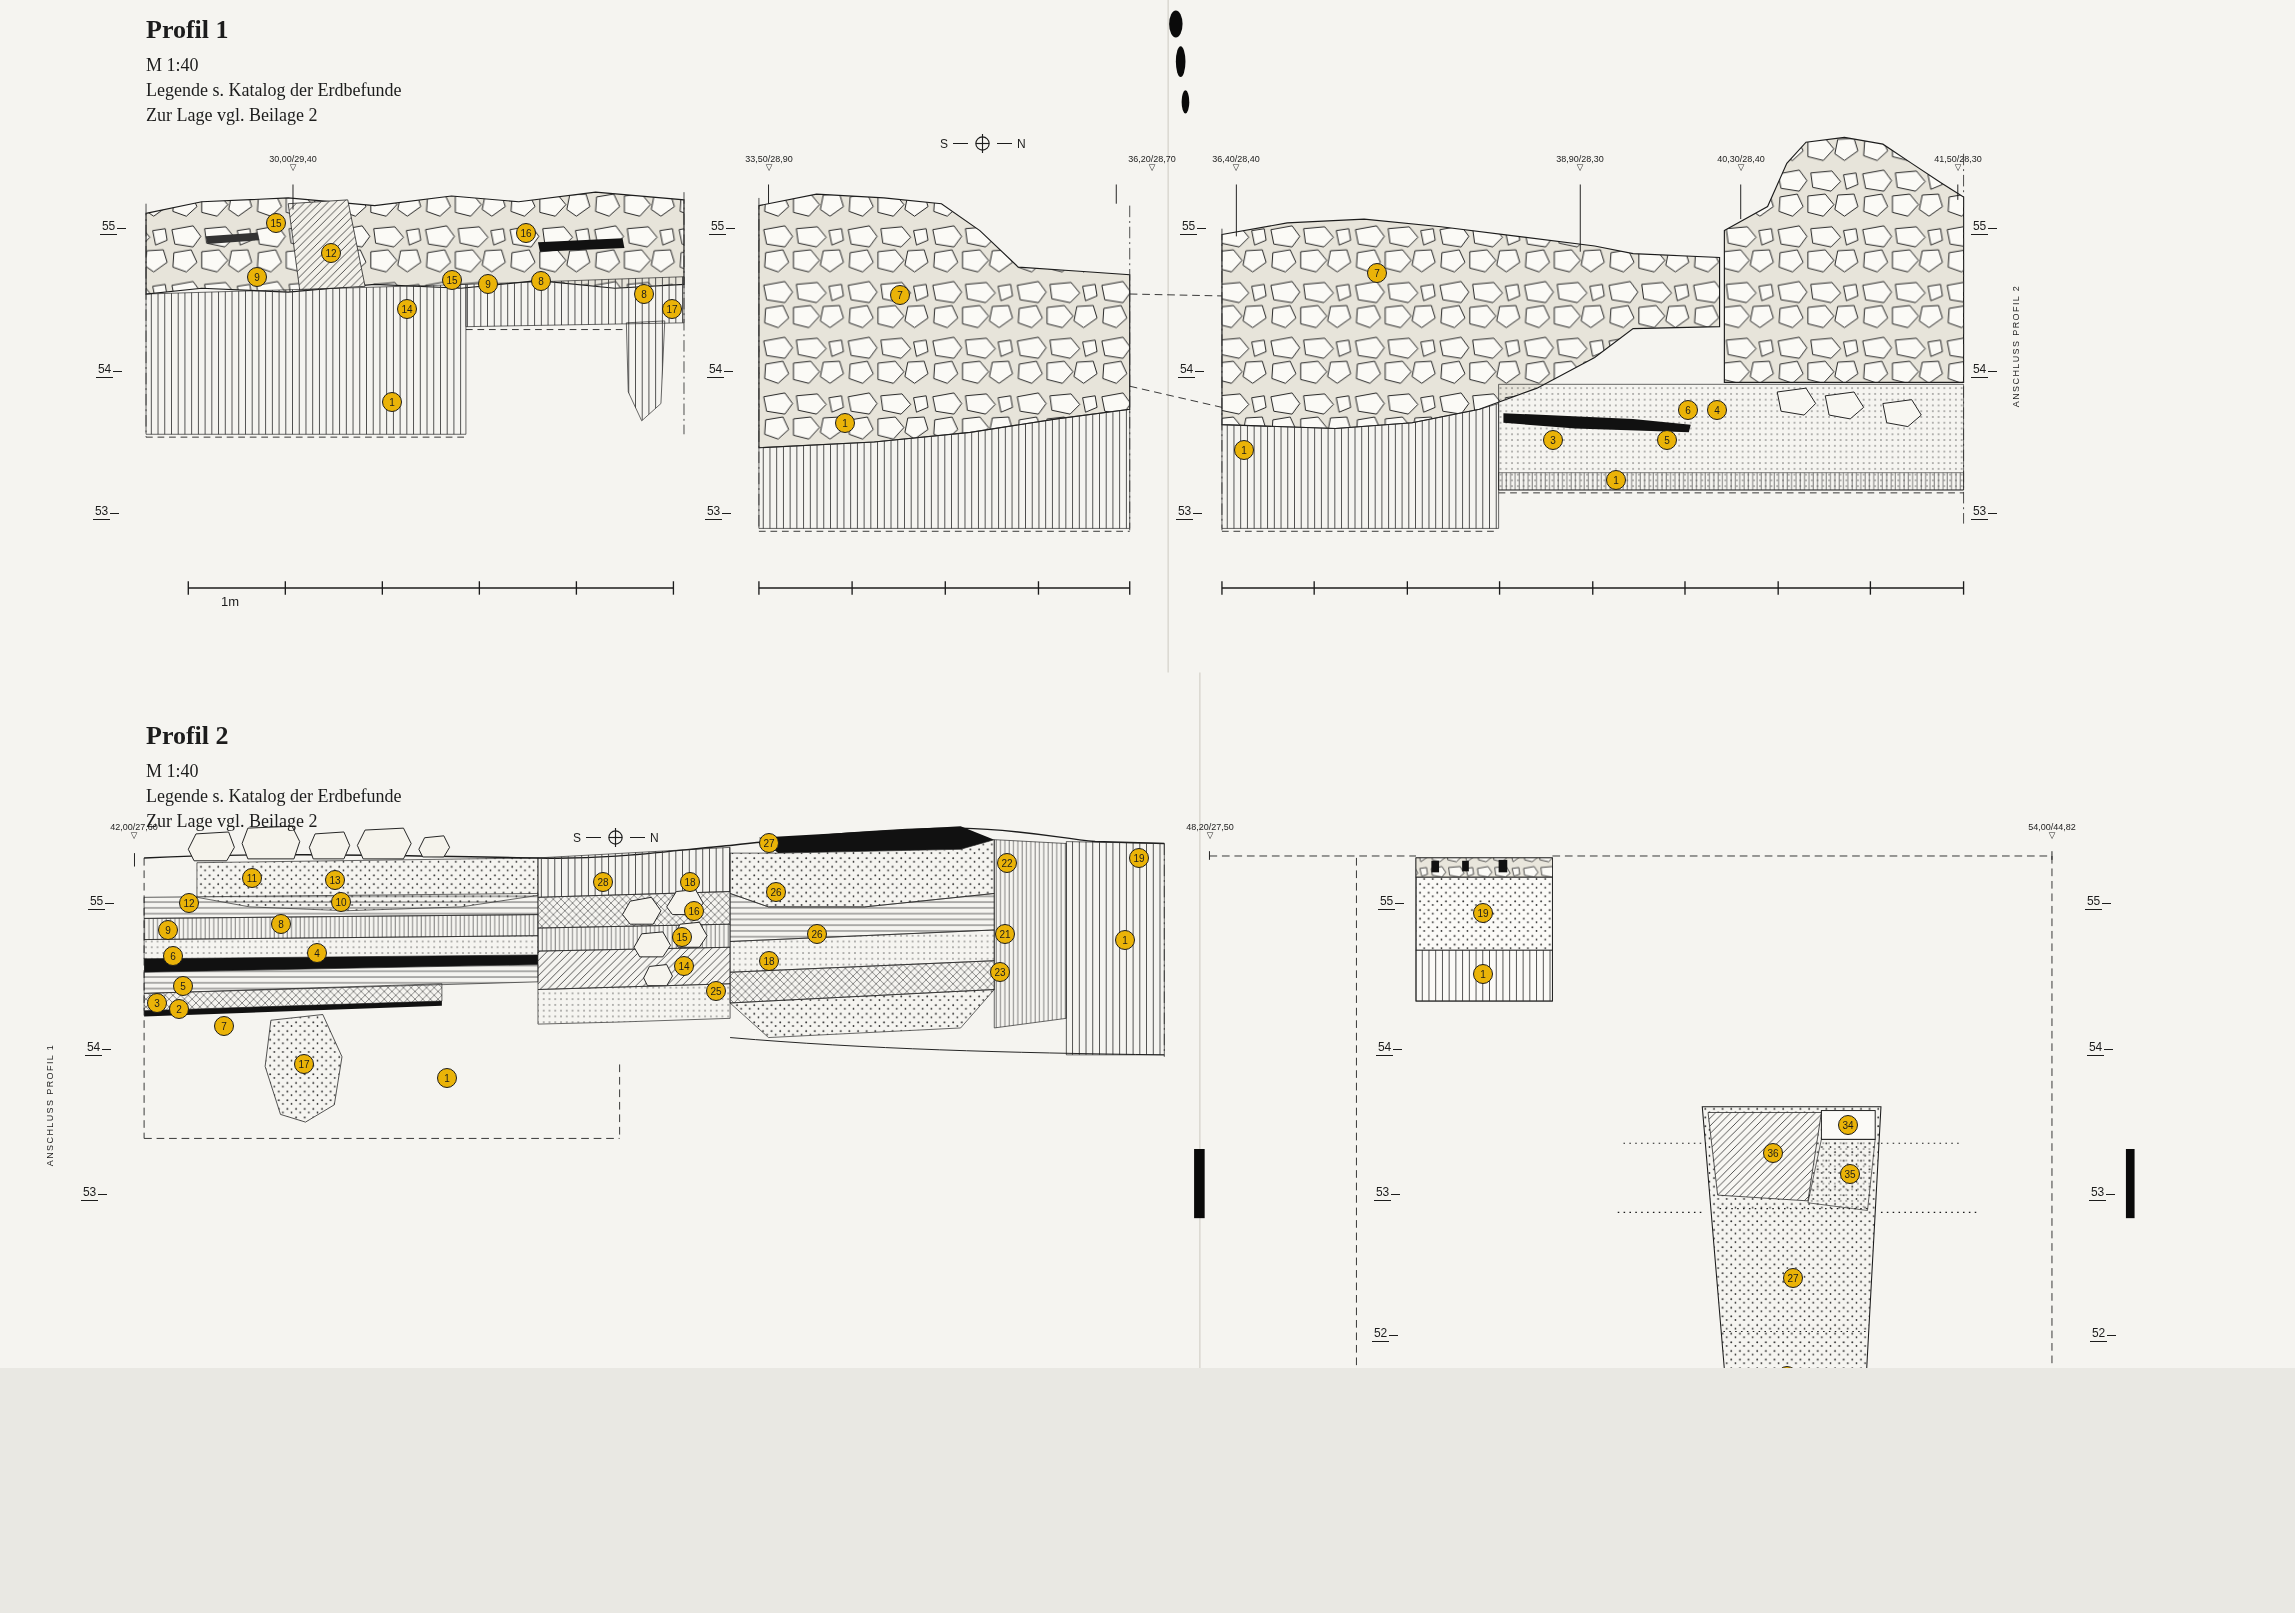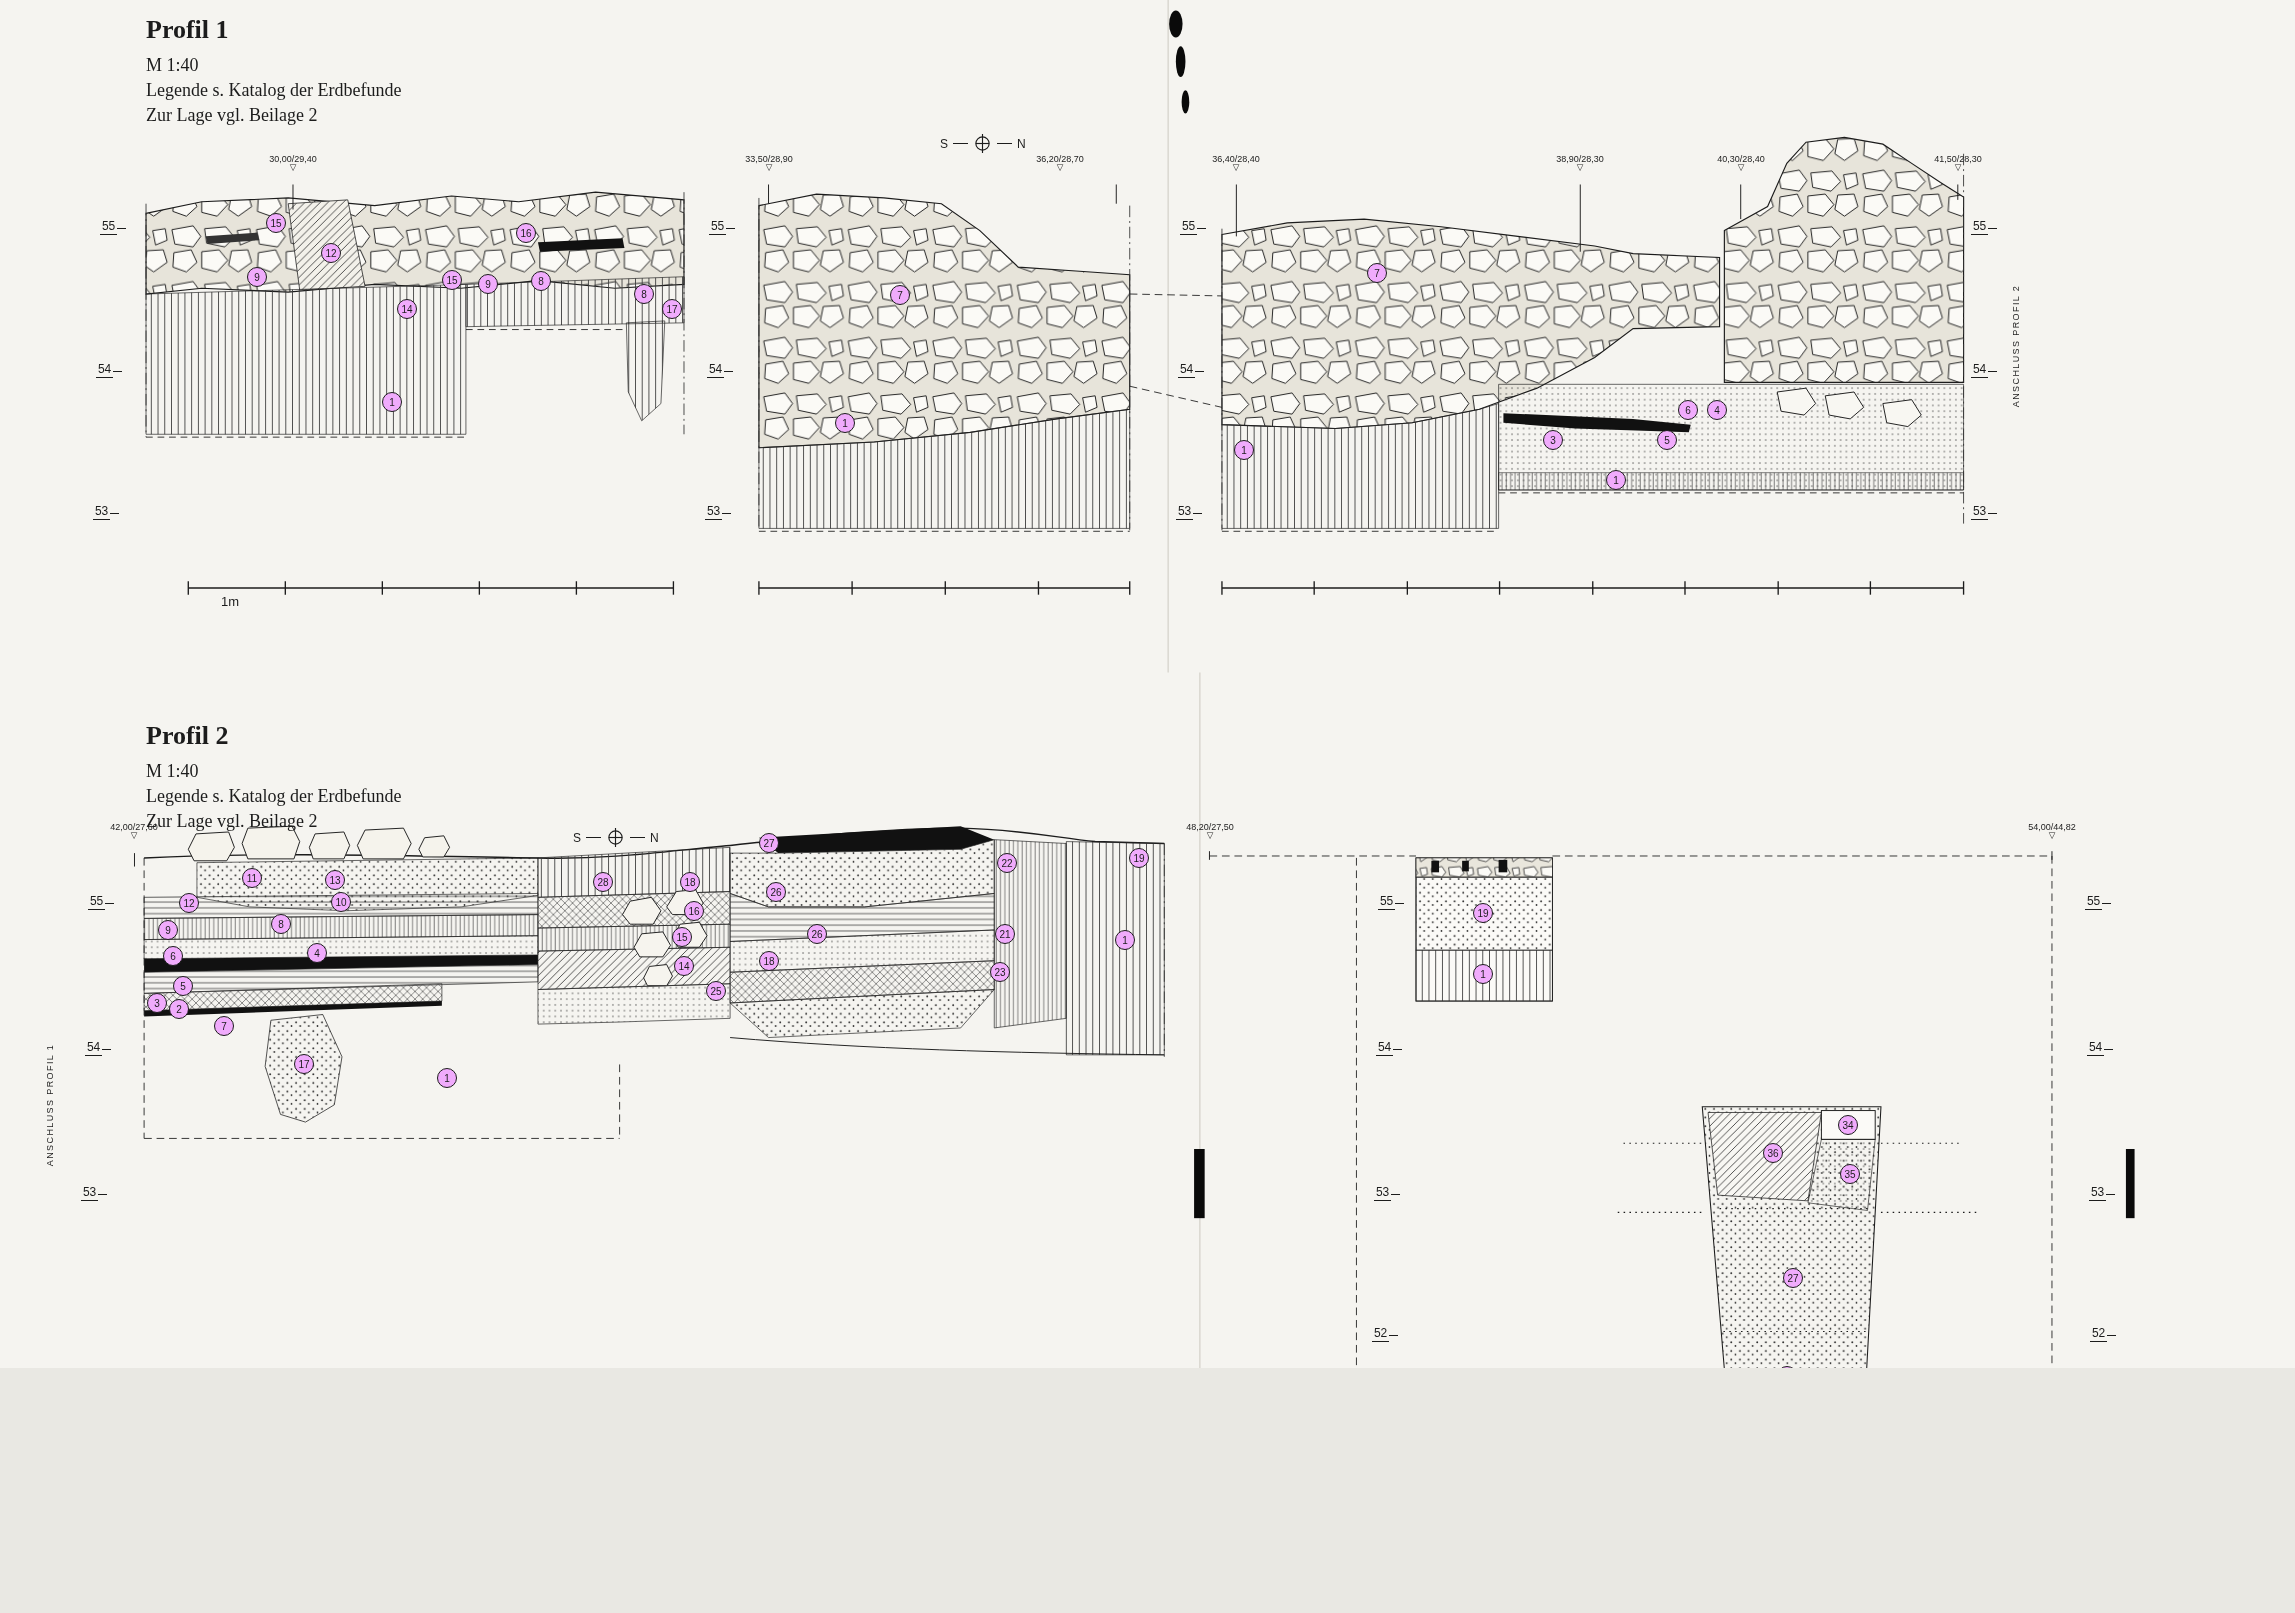--- a/index.html
+++ b/index.html
@@ -9,21 +9,21 @@
   .hdr{position:absolute;}
   .hdr .t{font-size:26px;font-weight:bold;margin:0 0 7.7px 0;}
   .hdr .m{font-size:18px;line-height:25px;}
   .marker{position:absolute;transform:translateX(-50%);display:flex;flex-direction:column;align-items:center;
           font-family:"Liberation Sans",sans-serif;font-size:9px;white-space:nowrap;}
   .marker .tri{font-size:8.6px;line-height:7.7px;}
   .elev{position:absolute;font-family:"Liberation Sans",sans-serif;font-size:12px;font-weight:normal;
         border-bottom:1.5px solid #1c1c1c;padding:0 1.9px 1px 1.9px;}
   .elev::after{content:"";position:absolute;left:100%;top:62%;width:8.6px;border-top:1.2px solid #1c1c1c;}
   .lab{position:absolute;transform:translate(-50%,-50%);width:18px;height:18px;border:1.2px solid #1c1c1c;
-       border-radius:50%;background:#f0abfc;font:10px "Liberation Sans",sans-serif;
+       border-radius:50%;background:#eab308;font:10px "Liberation Sans",sans-serif;
        display:flex;align-items:center;justify-content:center;}
   .rot{position:absolute;transform:translate(-50%,-50%) rotate(-90deg);font-family:"Liberation Sans",sans-serif;
        font-size:9px;letter-spacing:1.4px;white-space:nowrap;}
   .sm{position:absolute;font-family:"Liberation Sans",sans-serif;font-size:13px;}
   .compass{position:absolute;display:flex;align-items:center;gap:4.8px;
            font-family:"Liberation Sans",sans-serif;font-size:12px;}
   .compass .ln{width:15.4px;border-top:1.1px solid #1c1c1c;height:0;}
 </style>
 </head>
 <body>
@@ -313,21 +313,21 @@
   </div>
 
   <div class="marker" style="left:293px;top:154px">
       <span>30,00/29,40</span>
       <span class="tri">▽</span>
     </div>
   <div class="marker" style="left:769px;top:154px">
       <span>33,50/28,90</span>
       <span class="tri">▽</span>
     </div>
-  <div class="marker" style="left:1060px;top:154px">
+  <div class="marker" style="left:1152px;top:154px">
       <span>36,20/28,70</span>
       <span class="tri">▽</span>
     </div>
   <div class="marker" style="left:1236px;top:154px">
       <span>36,40/28,40</span>
       <span class="tri">▽</span>
     </div>
   <div class="marker" style="left:1580px;top:154px">
       <span>38,90/28,30</span>
       <span class="tri">▽</span>

